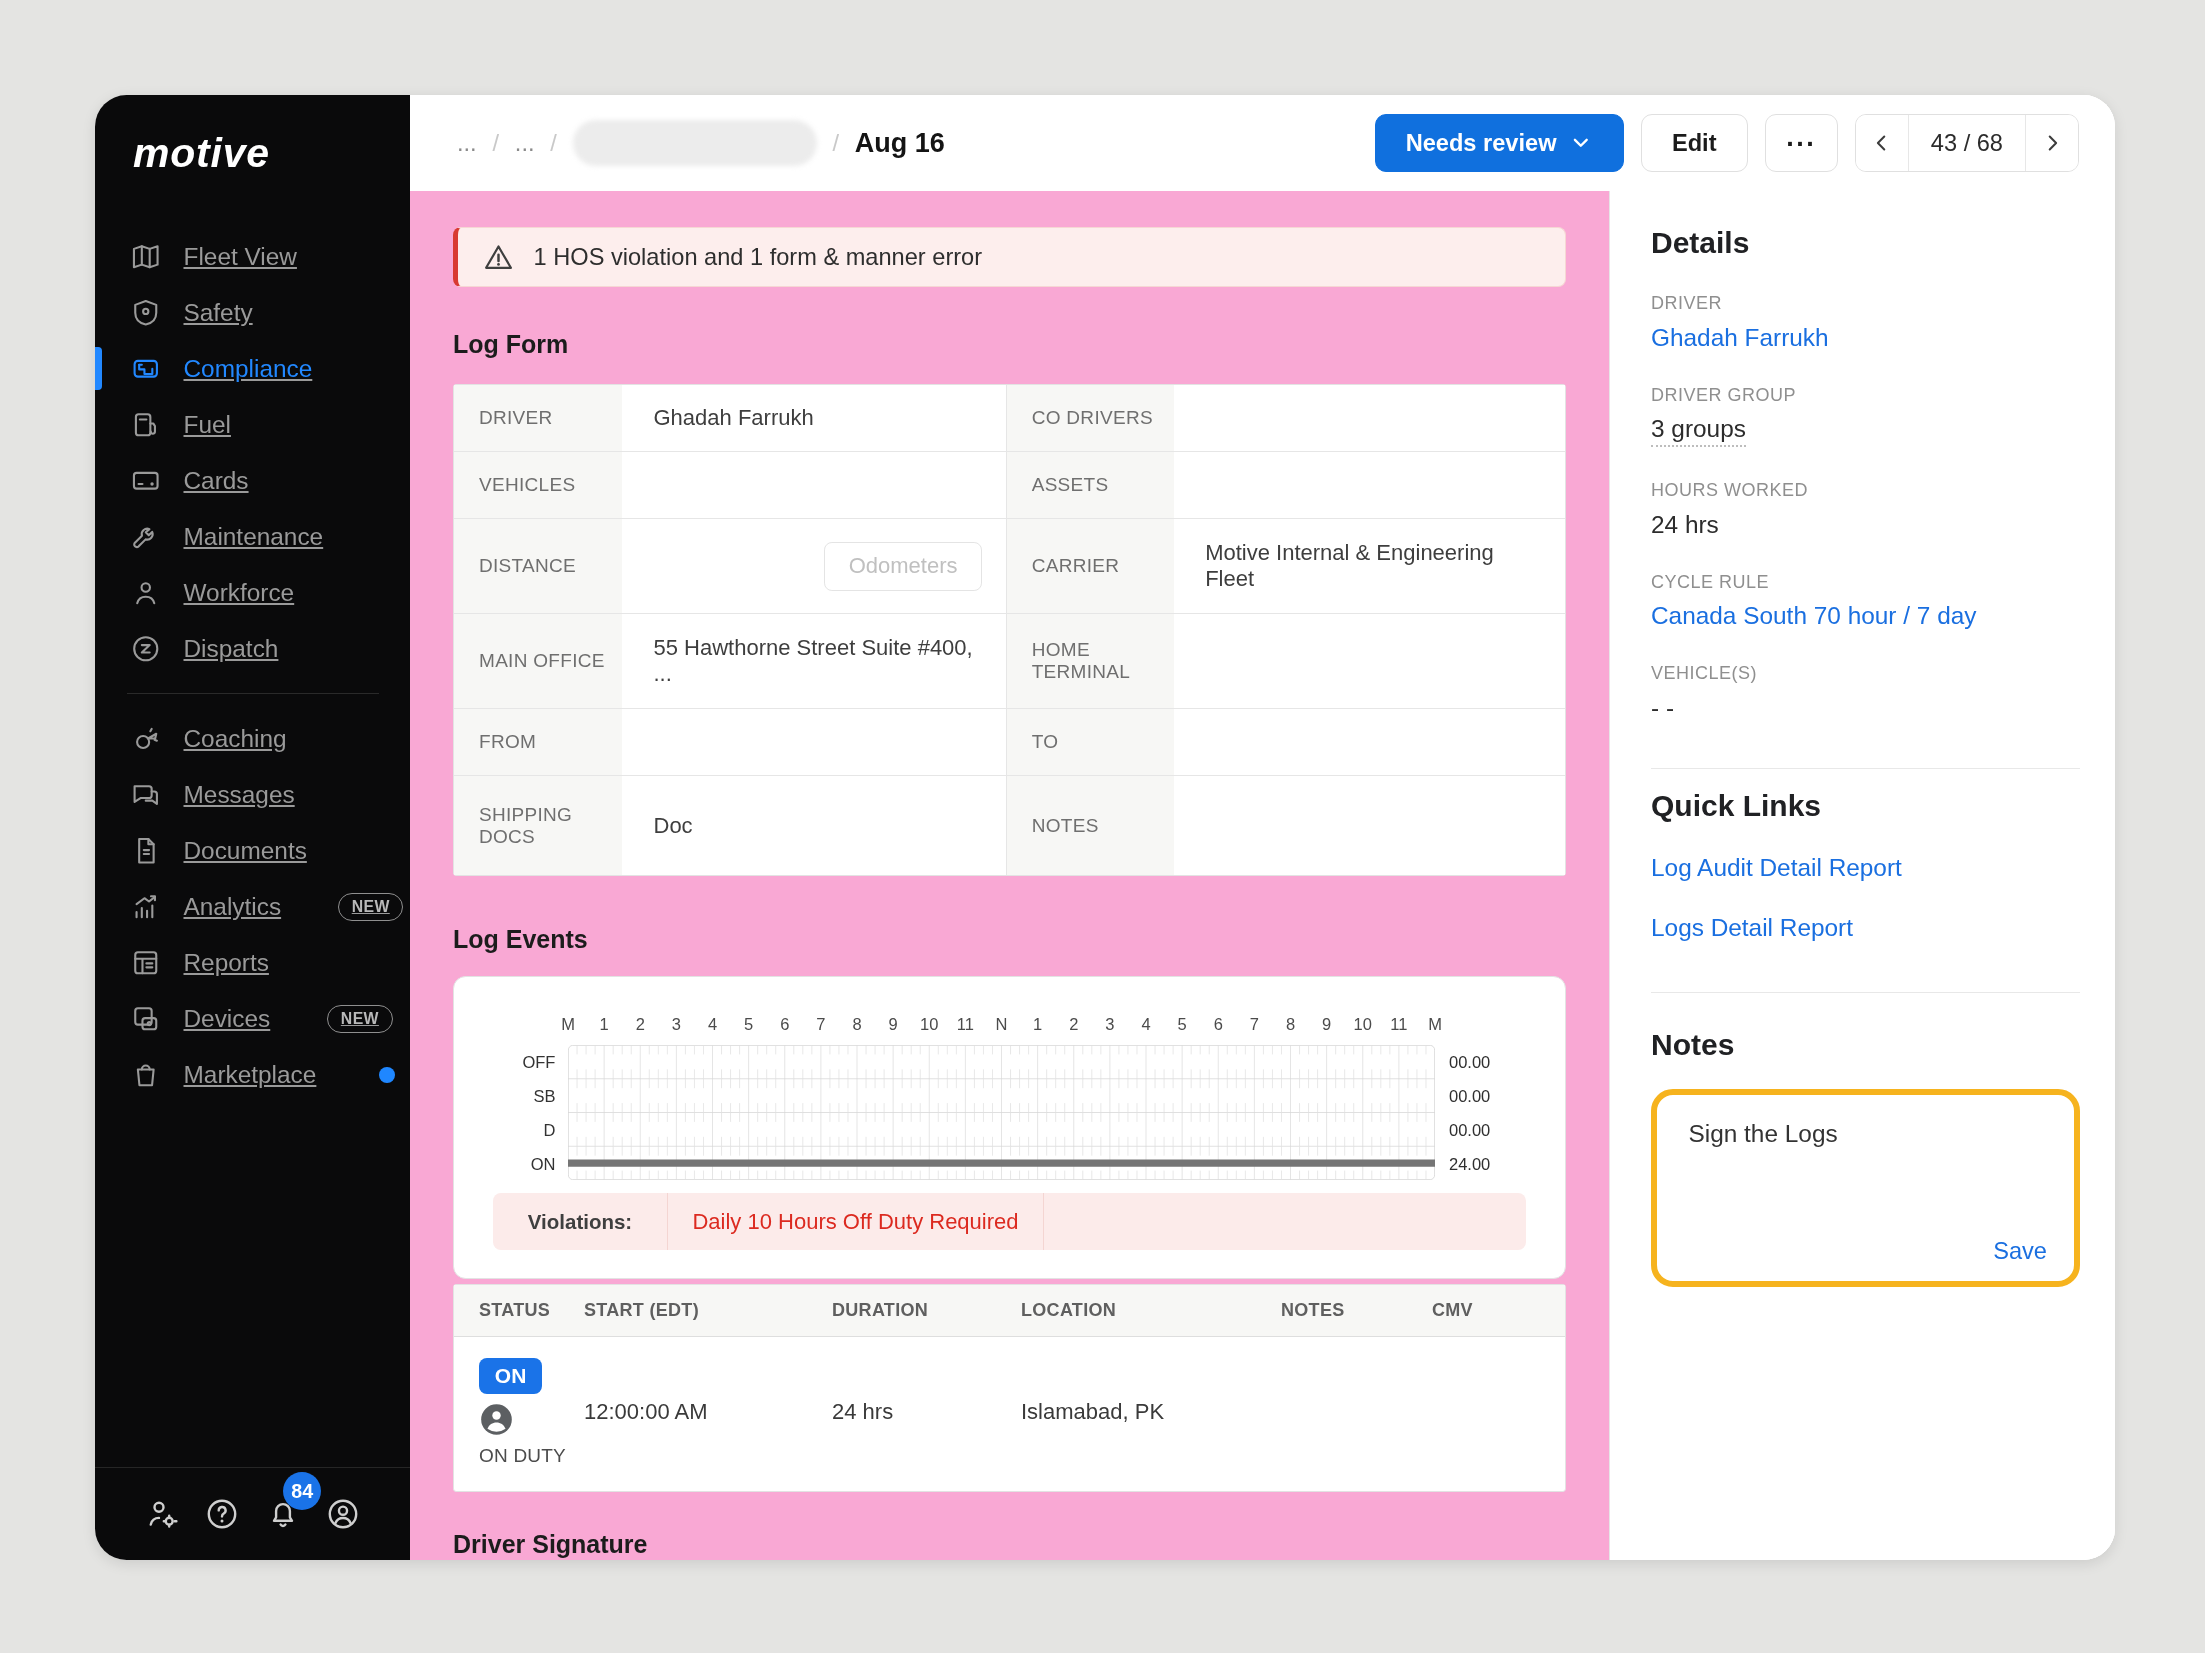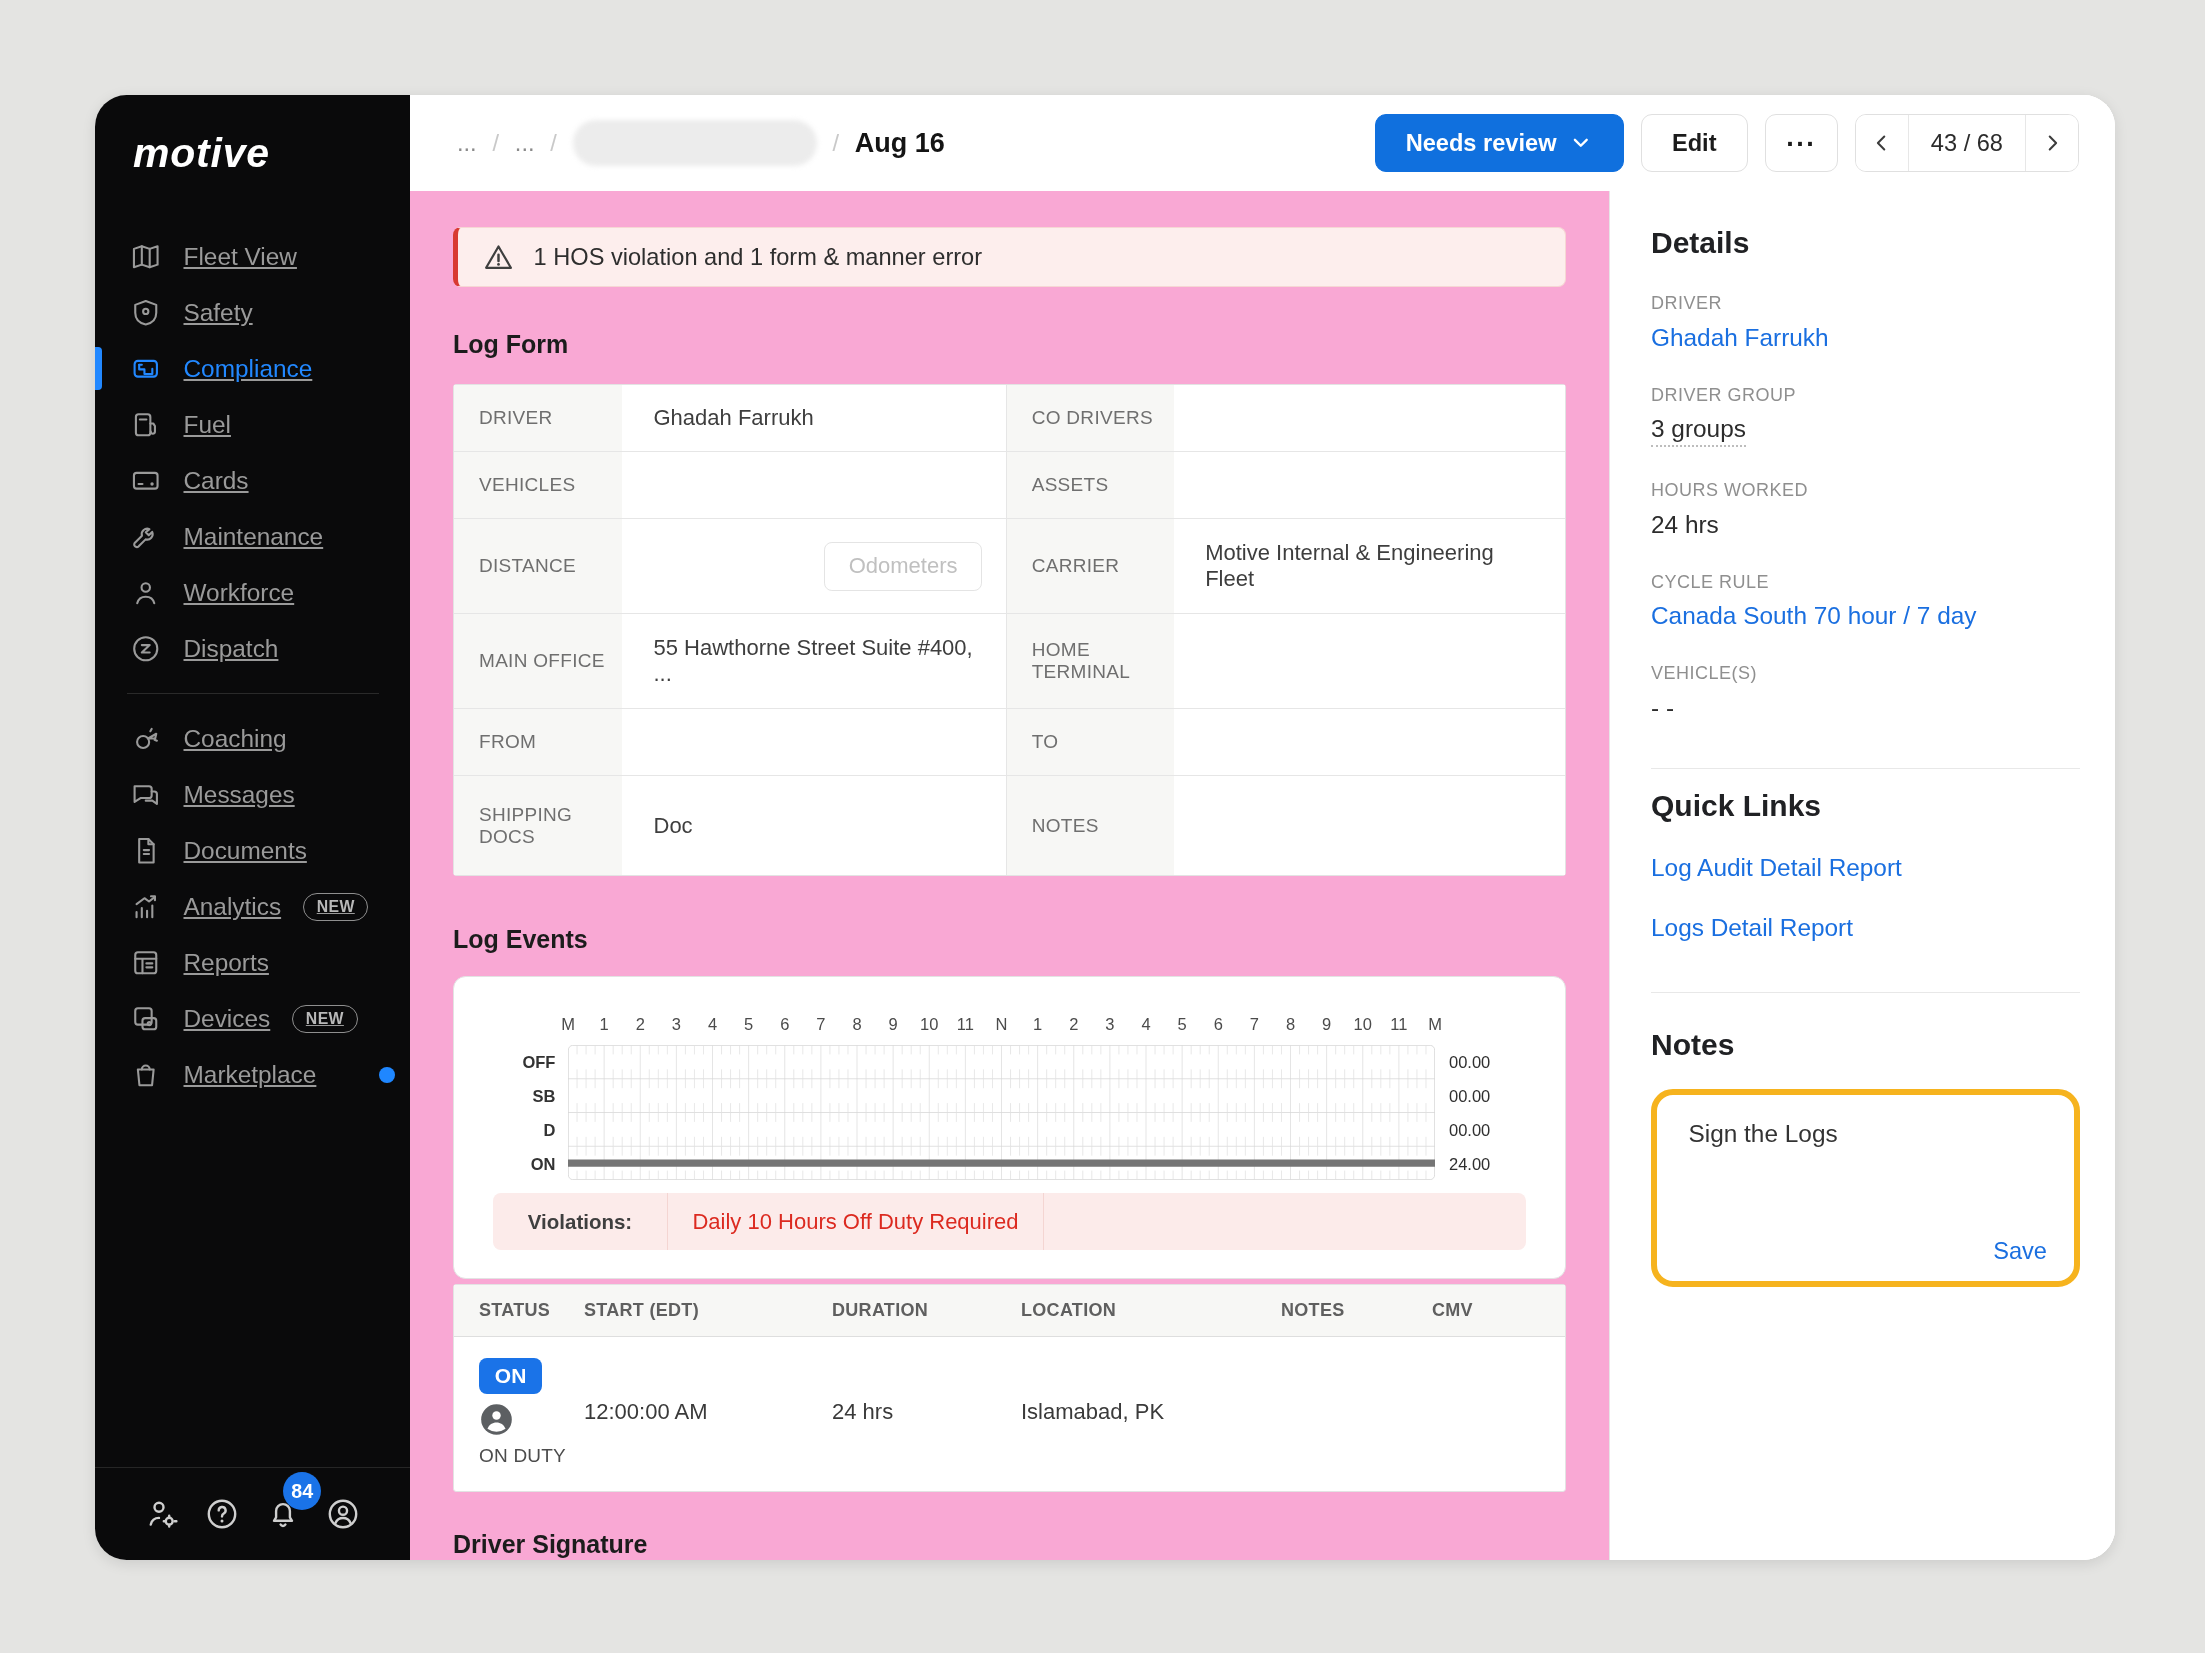--- a/index.html
+++ b/index.html
@@ -15,21 +15,21 @@
   .logo { color:#fff; font-size:41px; font-weight:800; letter-spacing:0.8px; margin:35px 0 0 38px; font-style:italic; }
   .nav { margin-top:52px;text-decoration:underline; }
   .nav-item { height:56px; display:flex; align-items:center; padding-left:35px; gap:22px;
               font-size:24.4px; font-weight:500; color:#9a9a9a; position:relative; cursor:pointer; }
   .nav-item svg { width:31.5px; height:31.5px; flex:0 0 31.5px; }
   .nav-item.active { color:#2288ff; }
   .nav-item.active::before { content:""; position:absolute; left:0; top:6.3px; width:7px; height:43px;
               background:#2288ff; border-radius:0 3.9px 3.9px 0; }
   .nav-divider { border-top:1.6px solid #2a2a2a; margin:15.8px 31.5px 17.3px 31.5px; }
   .new-pill { border:1.6px solid #8f8f8f; color:#b9b9b9; border-radius:787px; font-size:15.8px;
-              font-weight:700; padding:3.9px 12.6px; letter-spacing:0.4px; }
+              font-weight:700; padding:3.9px 12.6px; margin-left:35px; letter-spacing:0.4px; }
   .blue-dot { width:15.8px; height:15.8px; border-radius:50%; background:#1f87ff; margin-left:41px; }
   .side-footer { position:absolute; left:0; right:0; bottom:0; height:93px; border-top:1.6px solid #262626;
               display:flex; align-items:center; justify-content:space-between; padding:0 49px; color:#cfcfcf; }
   .side-footer .f-ic { position:relative; width:36px; height:36px; cursor:pointer; }
   .side-footer svg { width:36px; height:36px; }
   .notif-badge { position:absolute; top:-23.6px; right:-20.5px; min-width:38px; height:38px; padding:0 6.3px;
               background:#1a73e8; color:#fff; font-size:19.7px; font-weight:700; border-radius:19px;
               display:flex; align-items:center; justify-content:center; }
 
   
@@ -74,21 +74,21 @@
   .odometers { border:1.6px solid #e4e4e4; border-radius:7.9px; height:49px; padding:0 23.6px; background:#fff;
                color:#c0c0c0; font-size:22px; font-family:inherit; cursor:pointer; }
 
   .chart-card { margin-top:22px; background:#fff; border:1.6px solid #e3e3e3; border-radius:12.6px;
                 padding:38px 39px 28px 39px; }
   .axis { position:relative; height:23.6px; margin:0 91px 6.3px 75px; }
   .axis span { position:absolute; transform:translateX(-50%); font-size:16.5px; font-weight:500; color:#4b4b4b; }
   .grid-flex { display:flex; align-items:stretch; }
   .row-labels { width:75px; flex:0 0 75px; }
   .row-labels div { height:34px; line-height:34px; text-align:right; padding-right:12.6px;
-                    font-size:16.5px; font-weight:700; color:#333; }
+                    font-size:16.5px; font-weight:400; color:#333; }
   .grid-svg { flex:1; height:135px; min-width:0; }
   .row-totals { width:91px; flex:0 0 91px; }
   .row-totals div { height:34px; line-height:34px; padding-left:14px; font-size:16.5px; font-weight:500; color:#2f2f2f; }
   .violations { margin-top:12.6px; height:57px; background:#fcebea; border-radius:7.9px; display:flex; align-items:stretch; }
   .v-label { width:175px; flex:0 0 175px; display:flex; align-items:center; justify-content:center;
              font-size:20.5px; font-weight:700; color:#3f3f3f; border-right:1.6px solid #f4d5d2; }
   .v-item { width:376px; flex:0 0 376px; display:flex; align-items:center; justify-content:center;
             font-size:22px; color:#dc2a20; border-right:1.6px solid #f4d5d2; }
   .v-rest { flex:1; }
 

